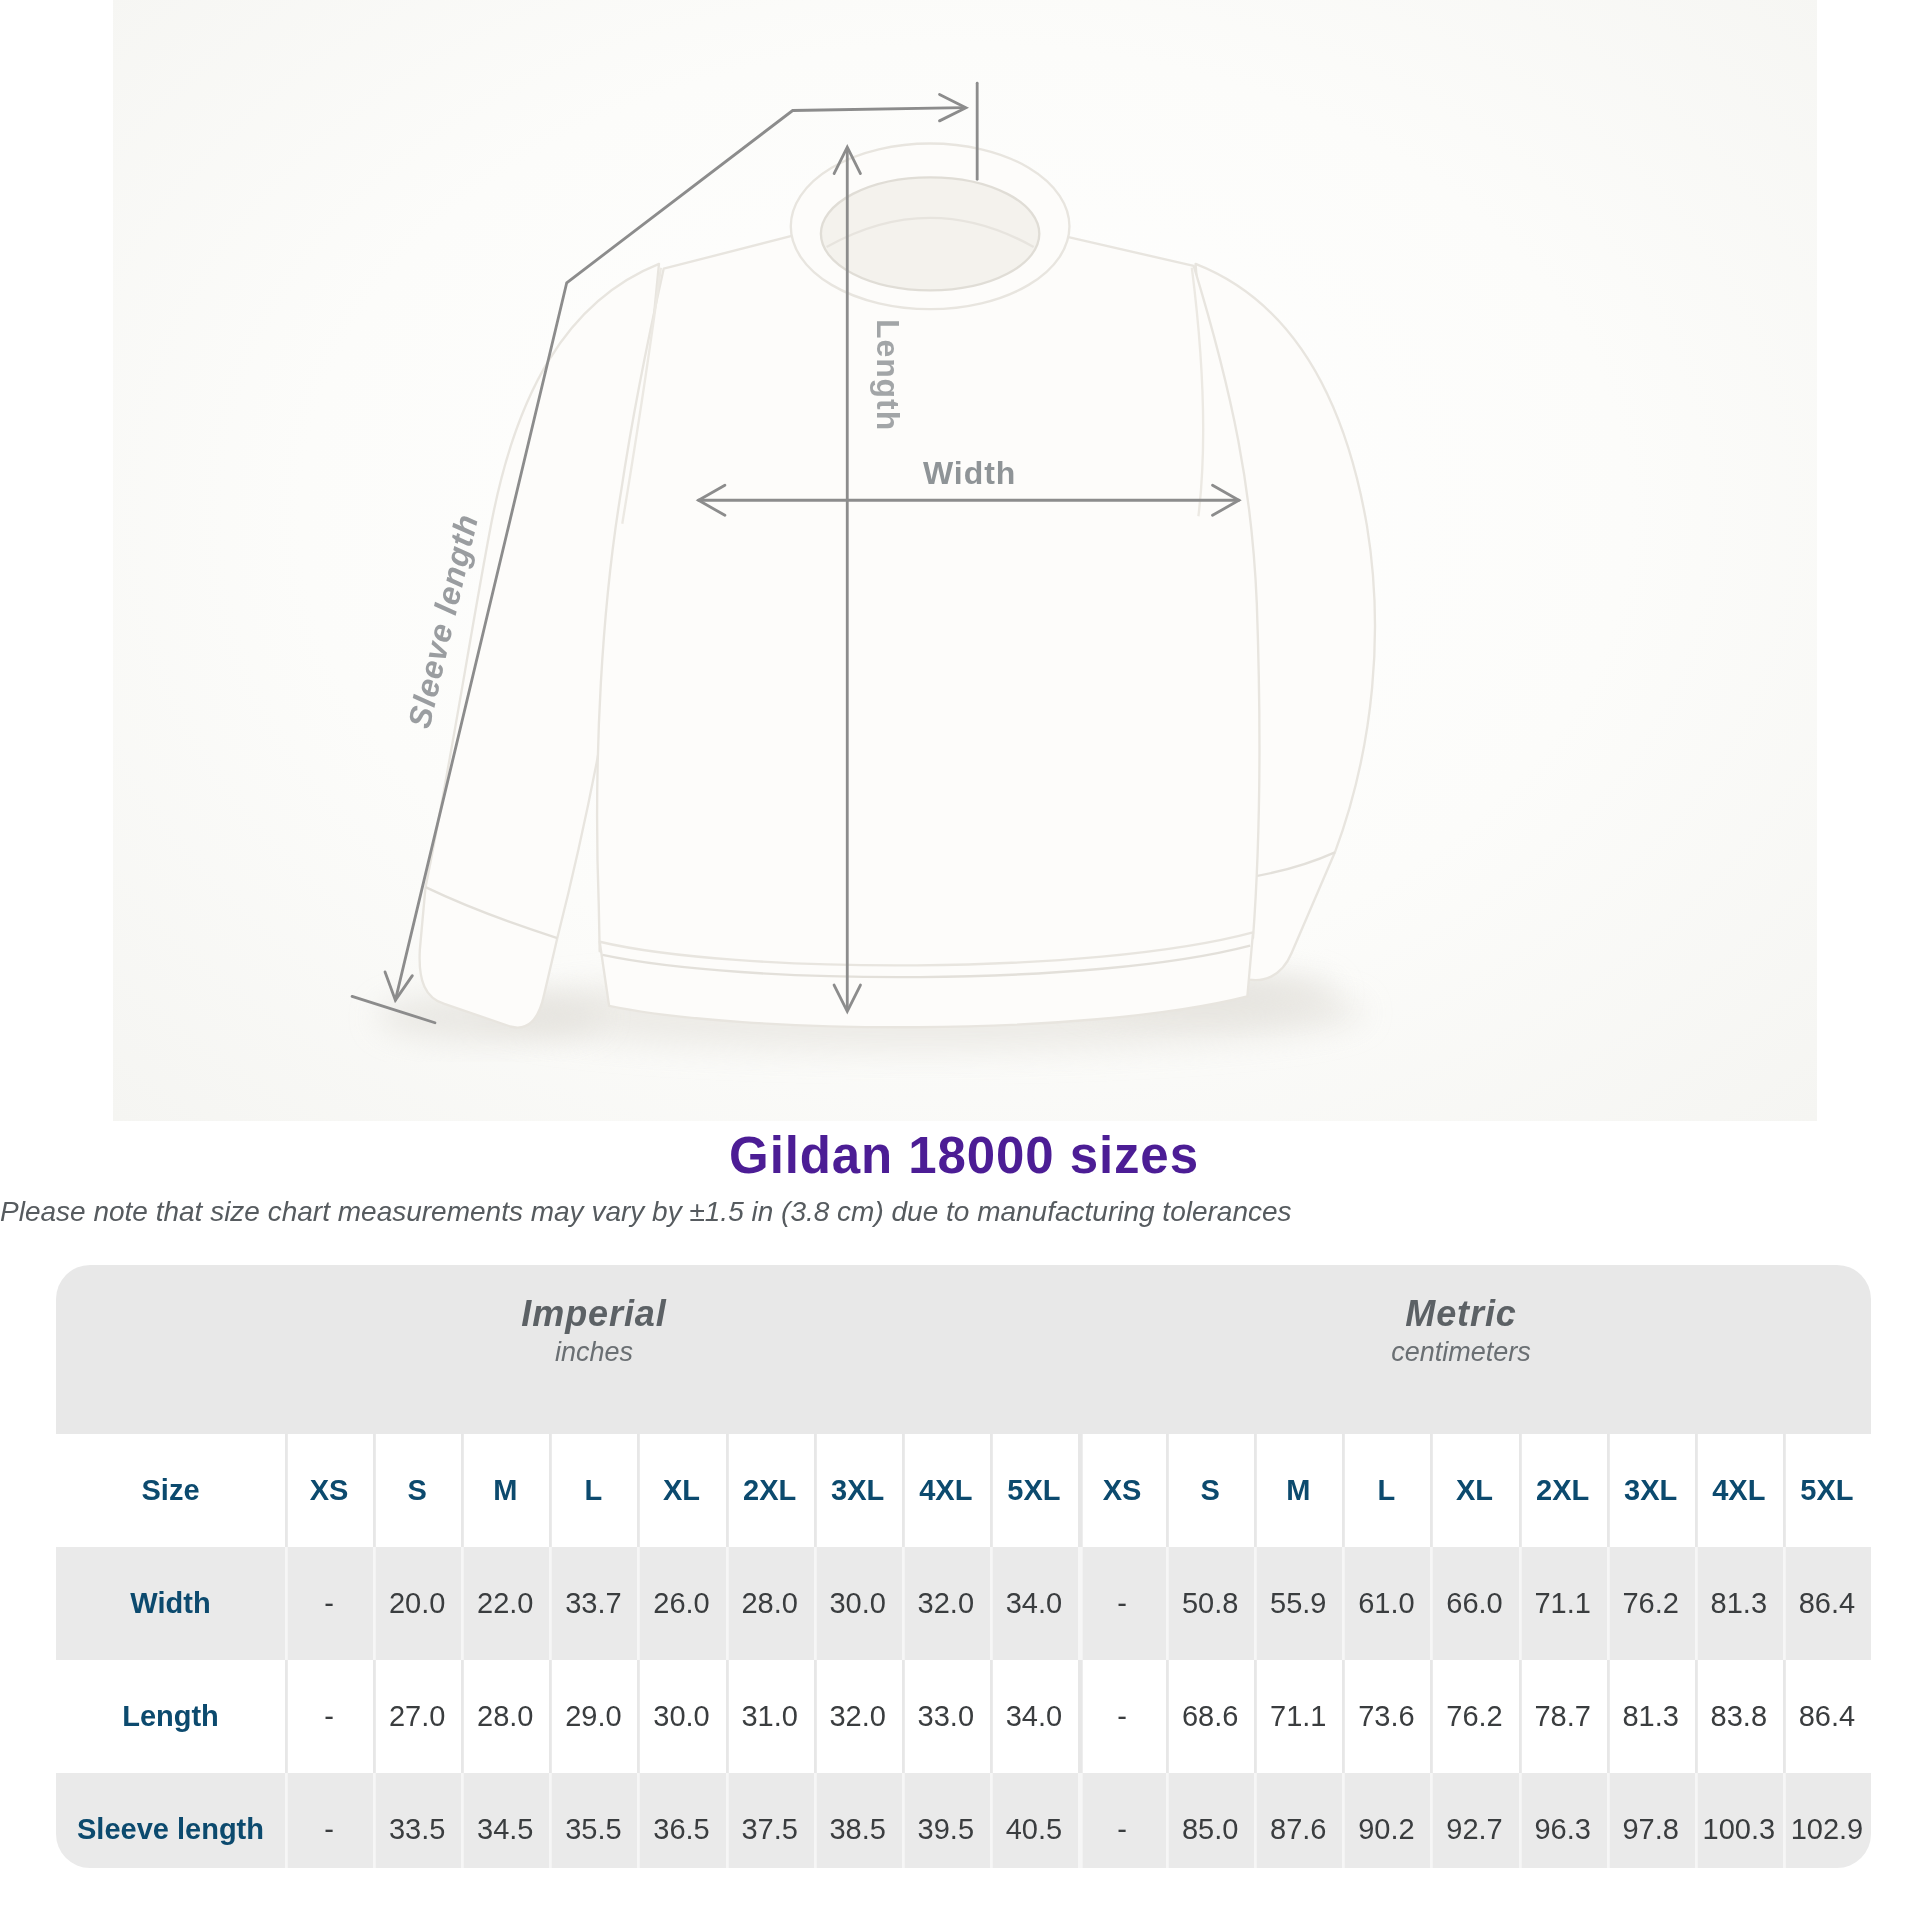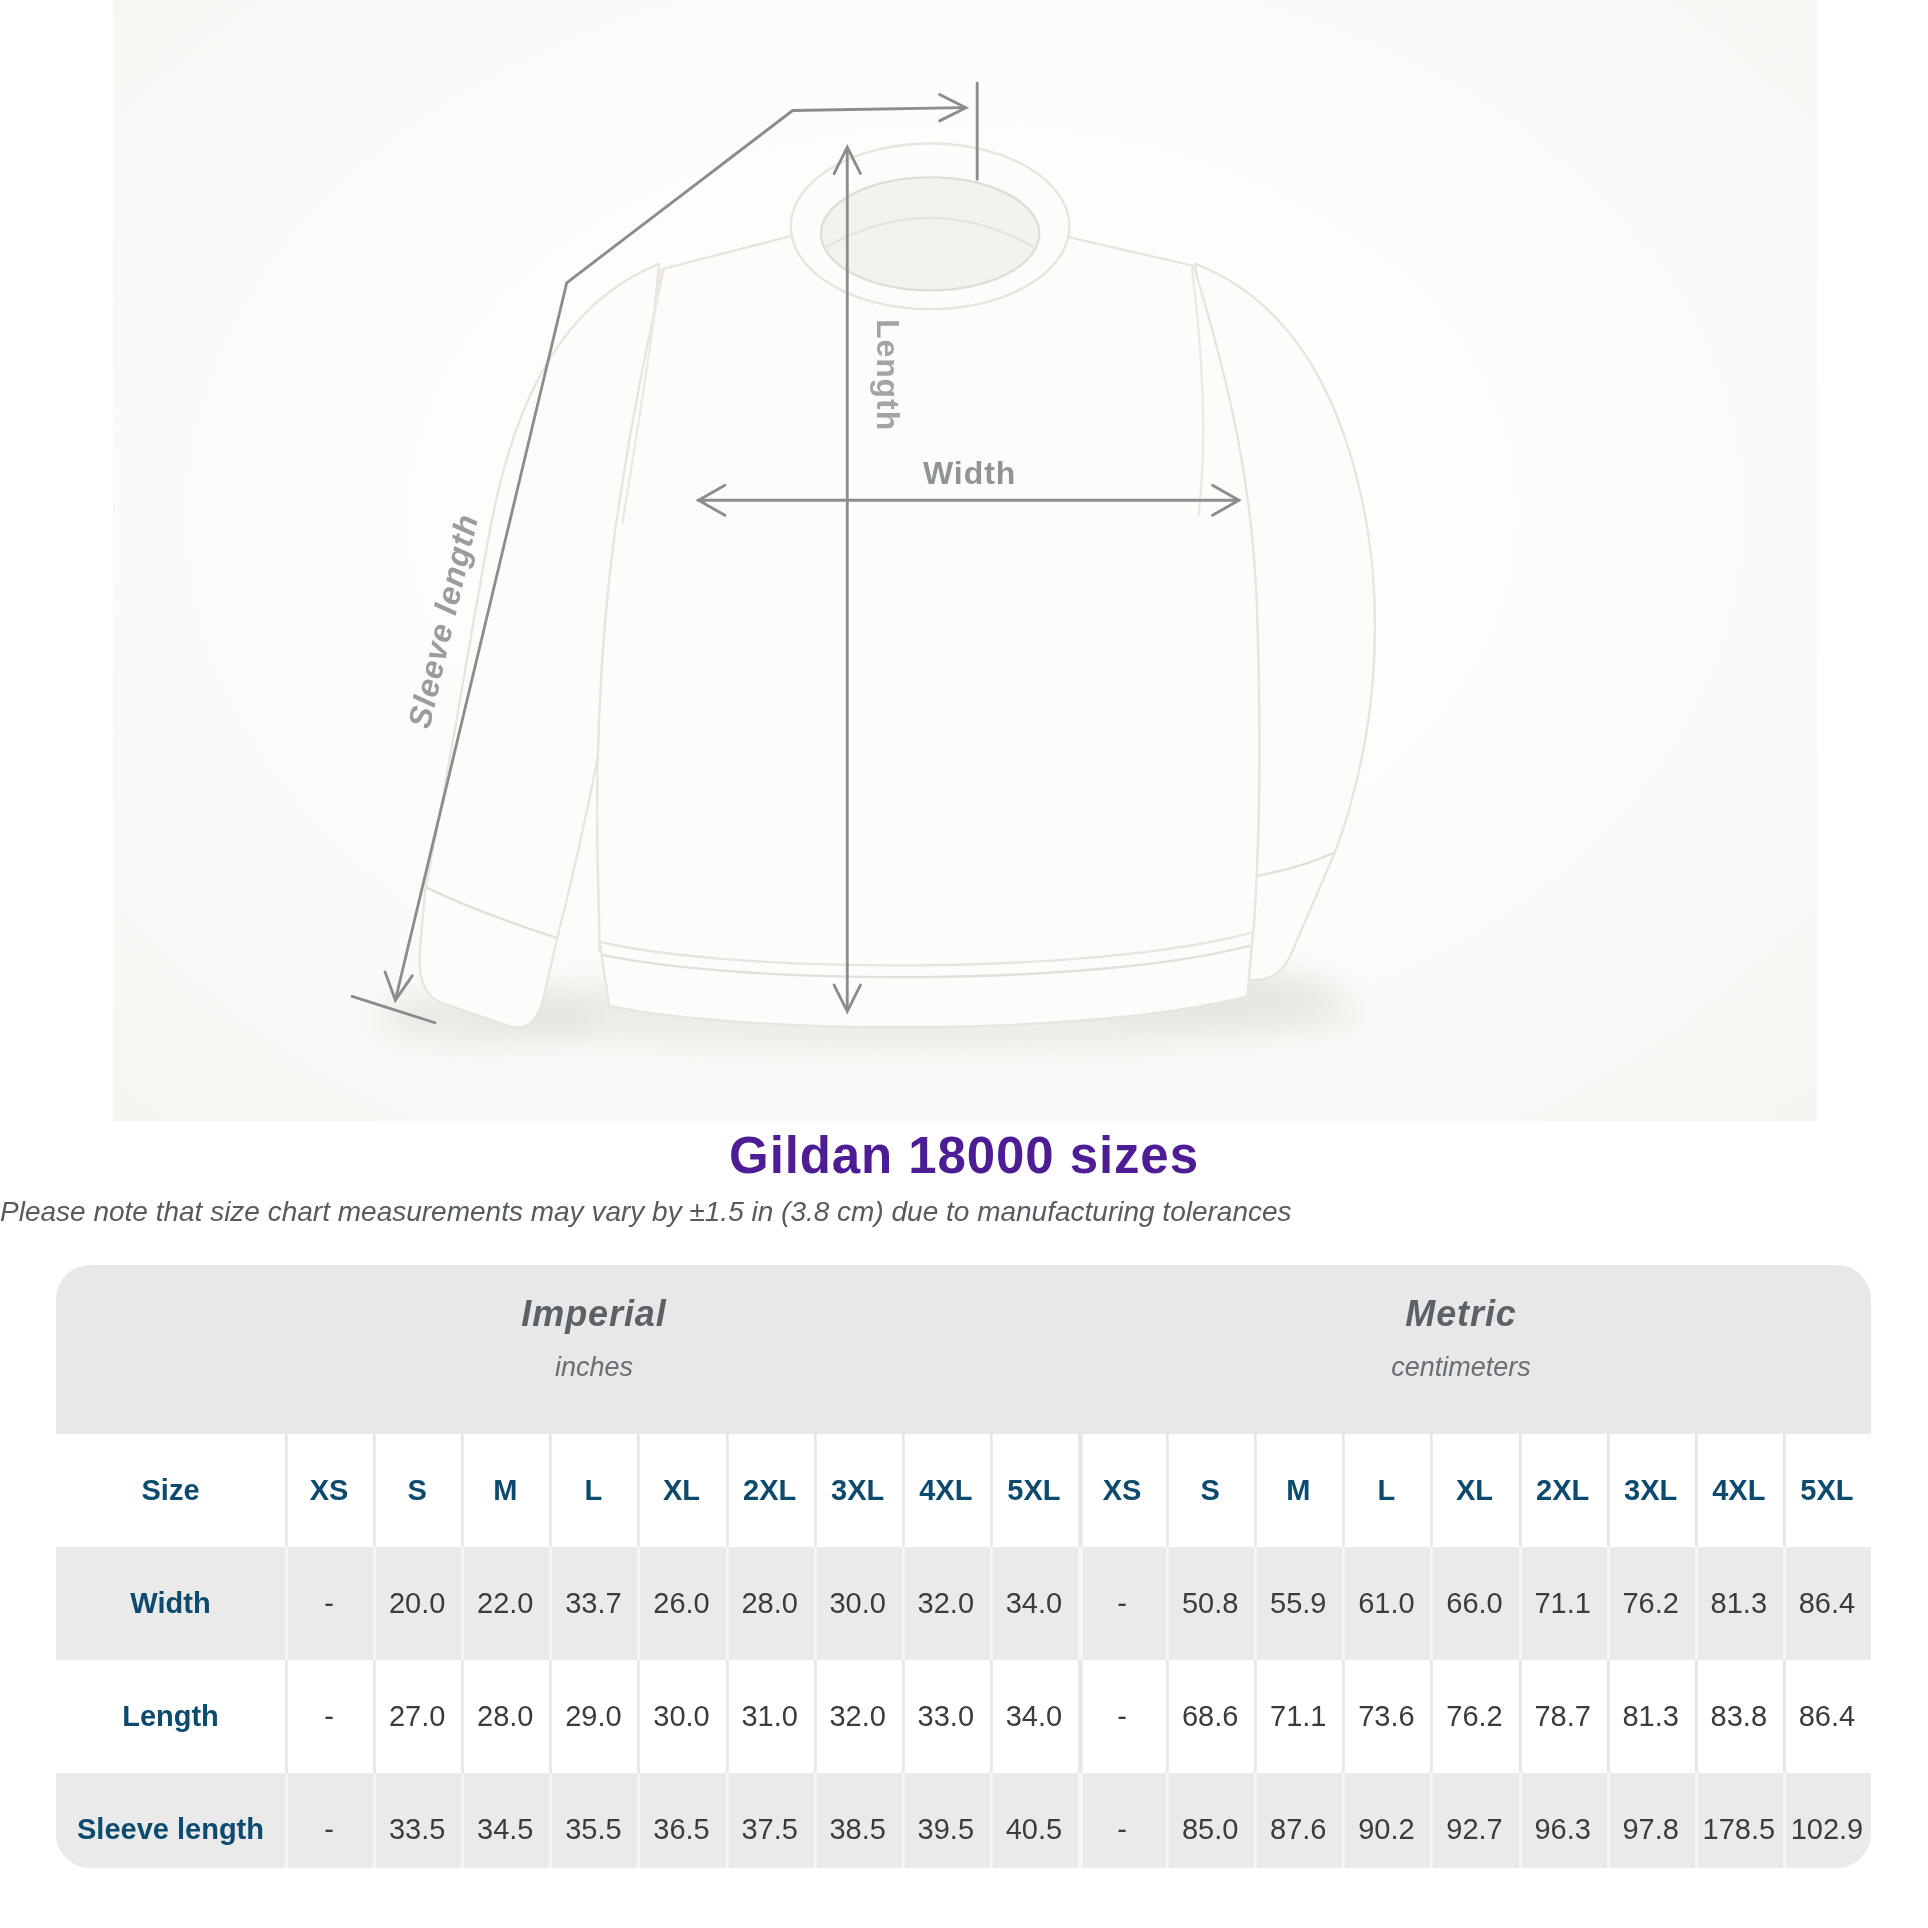--- a/index.html
+++ b/index.html
@@ -26,21 +26,21 @@
   }
   .units-band{
     position:relative;width:100%;height:169px;background:#e8e8e8;
   }
   .unit-group{
     position:absolute;top:28px;transform:translateX(-50%);text-align:center;
   }
   .unit-group.imperial{left:538px;}
   .unit-group.metric{left:1405px;}
   .unit-label{font-size:36px;font-weight:bold;font-style:italic;color:#5c6165;letter-spacing:0.9px;}
-  .unit-sublabel{margin-top:17px;font-size:27px;font-style:italic;color:#6a6f73;}
+  .unit-sublabel{margin-top:2px;font-size:27px;font-style:italic;color:#6a6f73;}
   .trow{
     display:grid;grid-template-columns:229px repeat(18,1fr);
     height:113px;background:#ffffff;--div:#e7e7e7;
   }
   .trow.alt{background:#eaeaea;--div:#f6f6f6;}
   .cell{
     display:flex;align-items:center;justify-content:center;
     font-size:29px;color:#3a3d3f;
   }
   .trow .cell + .cell{box-shadow:inset 2.8px 0 0 var(--div);}
@@ -228,20 +228,20 @@
           <div class="cell value-cell">38.5</div>
           <div class="cell value-cell">39.5</div>
           <div class="cell value-cell">40.5</div>
           <div class="cell value-cell metric-start">-</div>
           <div class="cell value-cell">85.0</div>
           <div class="cell value-cell">87.6</div>
           <div class="cell value-cell">90.2</div>
           <div class="cell value-cell">92.7</div>
           <div class="cell value-cell">96.3</div>
           <div class="cell value-cell">97.8</div>
-          <div class="cell value-cell">178.5</div>
+          <div class="cell value-cell">100.3</div>
           <div class="cell value-cell">102.9</div>
         </div>
       </div>
   </div>
 
 </div>
 
 
 </body></html>

